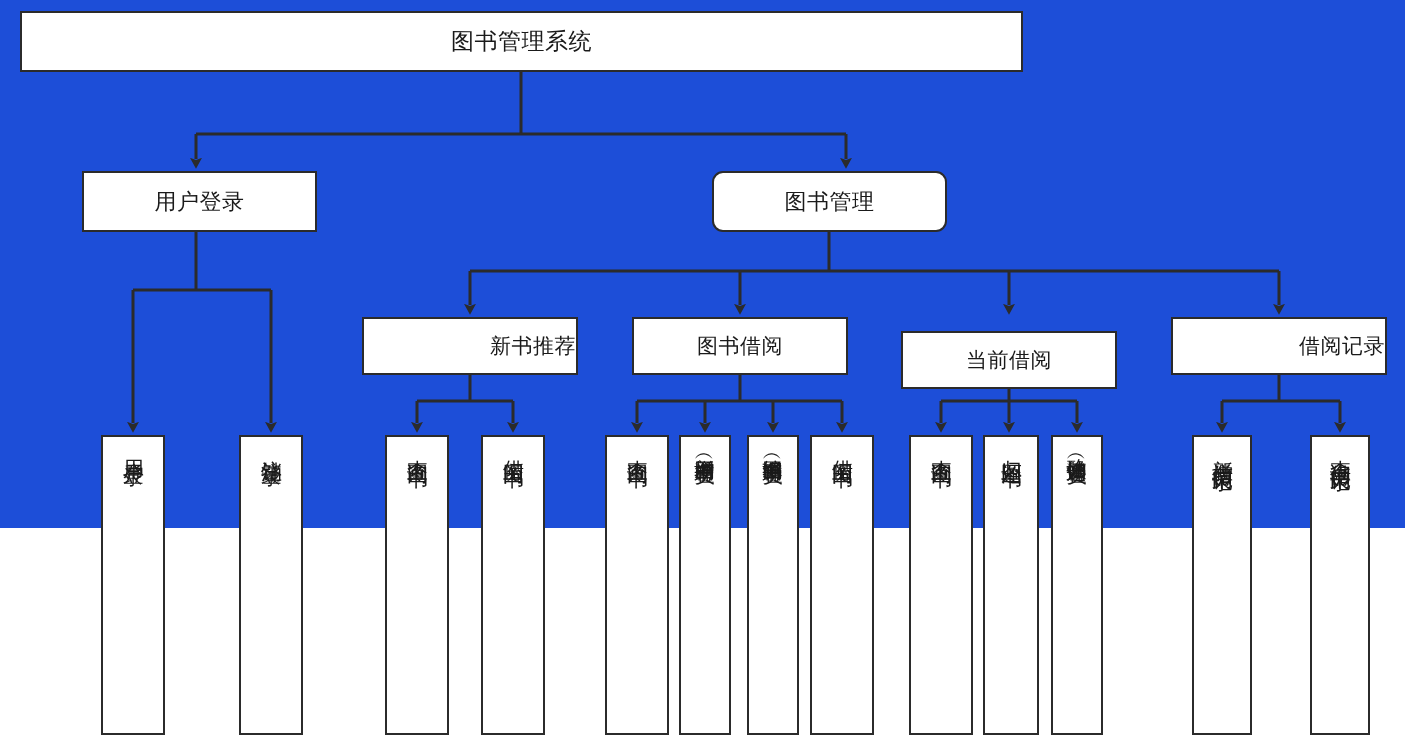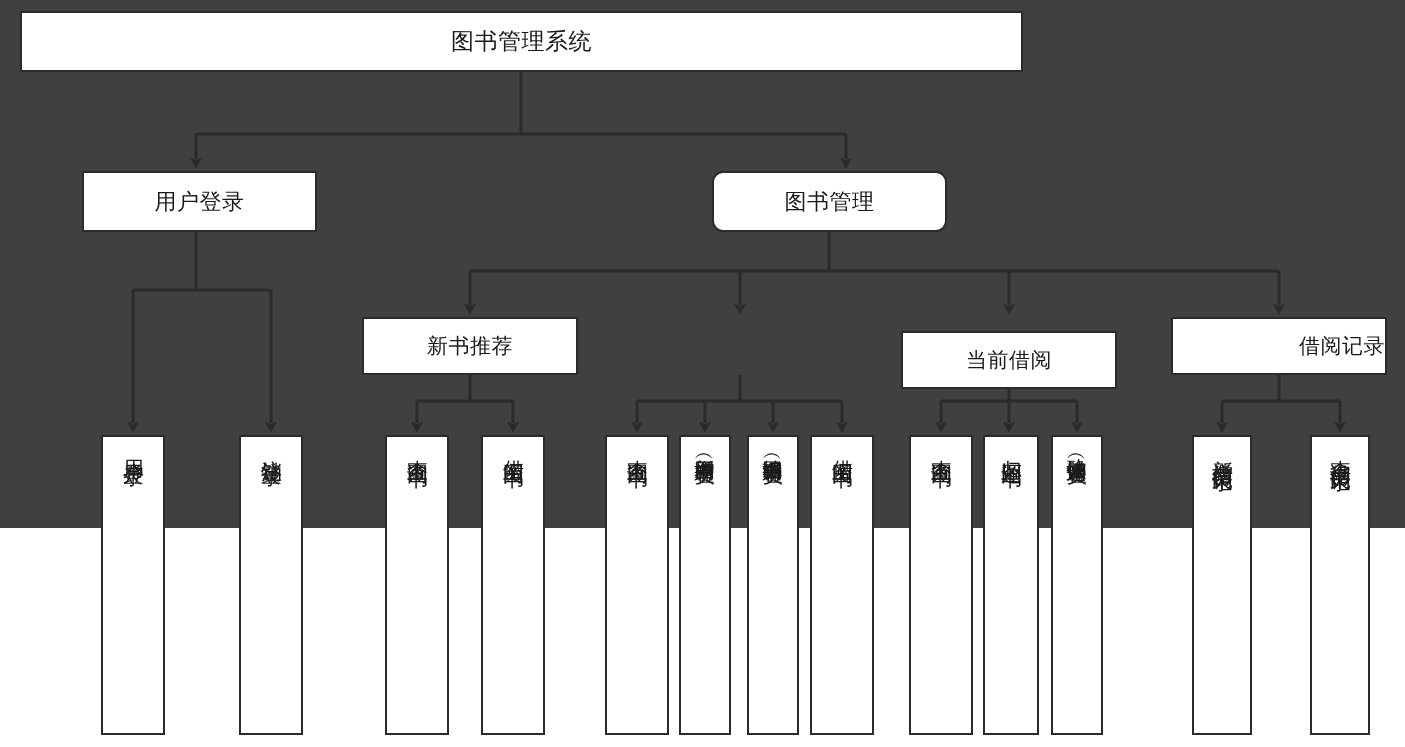--- a/index.html
+++ b/index.html
@@ -11,21 +11,21 @@
     width: 1405px;
     height: 747px;
     font-family: "DejaVu Sans", "Liberation Sans", sans-serif;
     position: relative;
     overflow: hidden;
   }
   #diagram-root {
     position: relative;
     width: 1405px;
     height: 528px;
-    background: #404040;
+    background: #1d4ed8;
   }
   .node {
     position: absolute;
     box-sizing: border-box;
     background: #ffffff;
     border: 2px solid #2b2b2b;
     display: flex;
     align-items: center;
     justify-content: center;
   }
@@ -134,22 +134,25 @@
     <span class="label">图书管理系统</span>
   </div>
 
   <div class="node level1" style="left:82px; top:171px; width:235px; height:61px;">
     <span class="label">用户登录</span>
   </div>
   <div class="node level1" style="left:712px; top:171px; width:235px; height:61px;border-radius:11px;">
     <span class="label">图书管理</span>
   </div>
 
-  <div class="node level2" style="left:362px; top:317px; width:216px; height:58px;">
+  <div class="node level2" style="left:362px; top:317px; width:216px; height:58px;justify-content:flex-end;">
     <span class="label">新书推荐</span>
+  </div>
+  <div class="node level2" style="left:632px; top:317px; width:216px; height:58px;">
+    <span class="label">图书借阅</span>
   </div>
   <div class="node level2" style="left:901px; top:331px; width:216px; height:58px;">
     <span class="label">当前借阅</span>
   </div>
   <div class="node level2" style="left:1171px; top:317px; width:216px; height:58px;justify-content:flex-end;">
     <span class="label">借阅记录</span>
   </div>
 
   <div class="node leaf" style="left:101px; top:435px; width:64px; height:300px;">
     <span class="label">用户登录</span>

